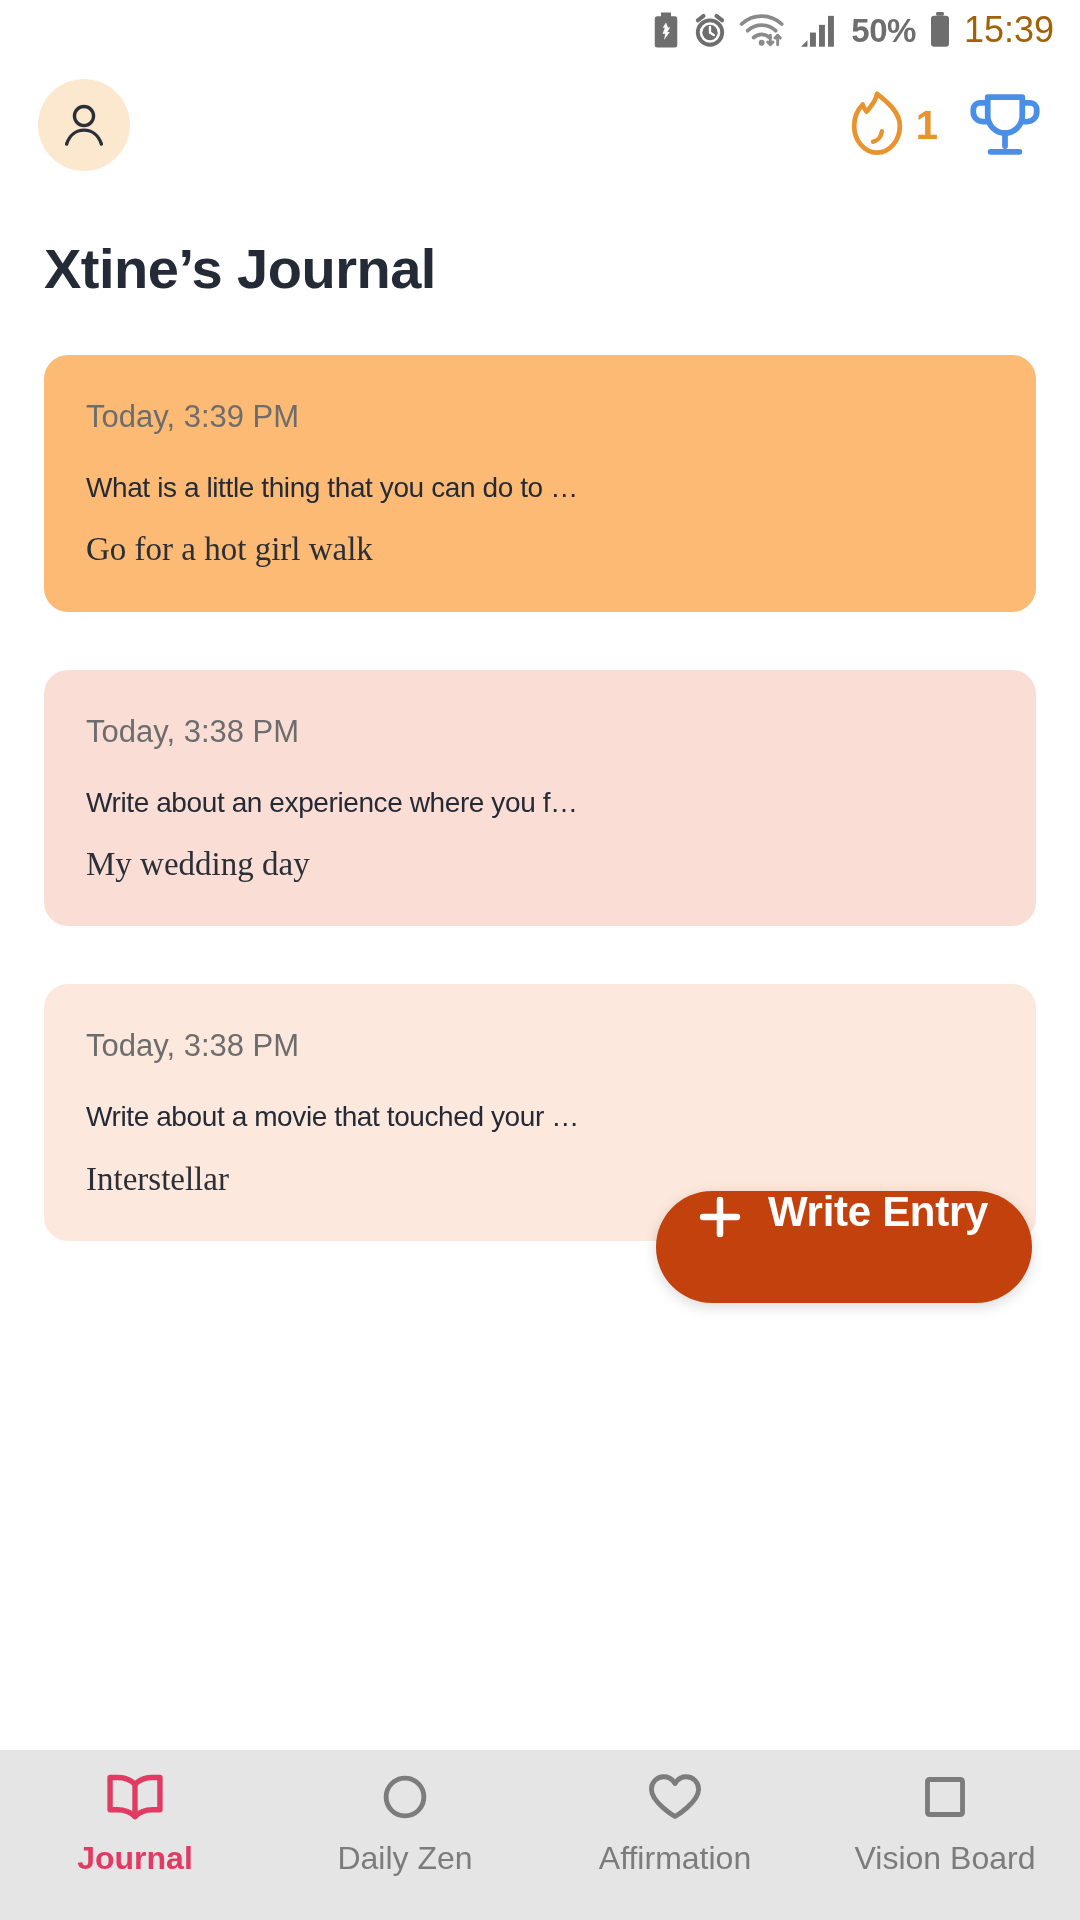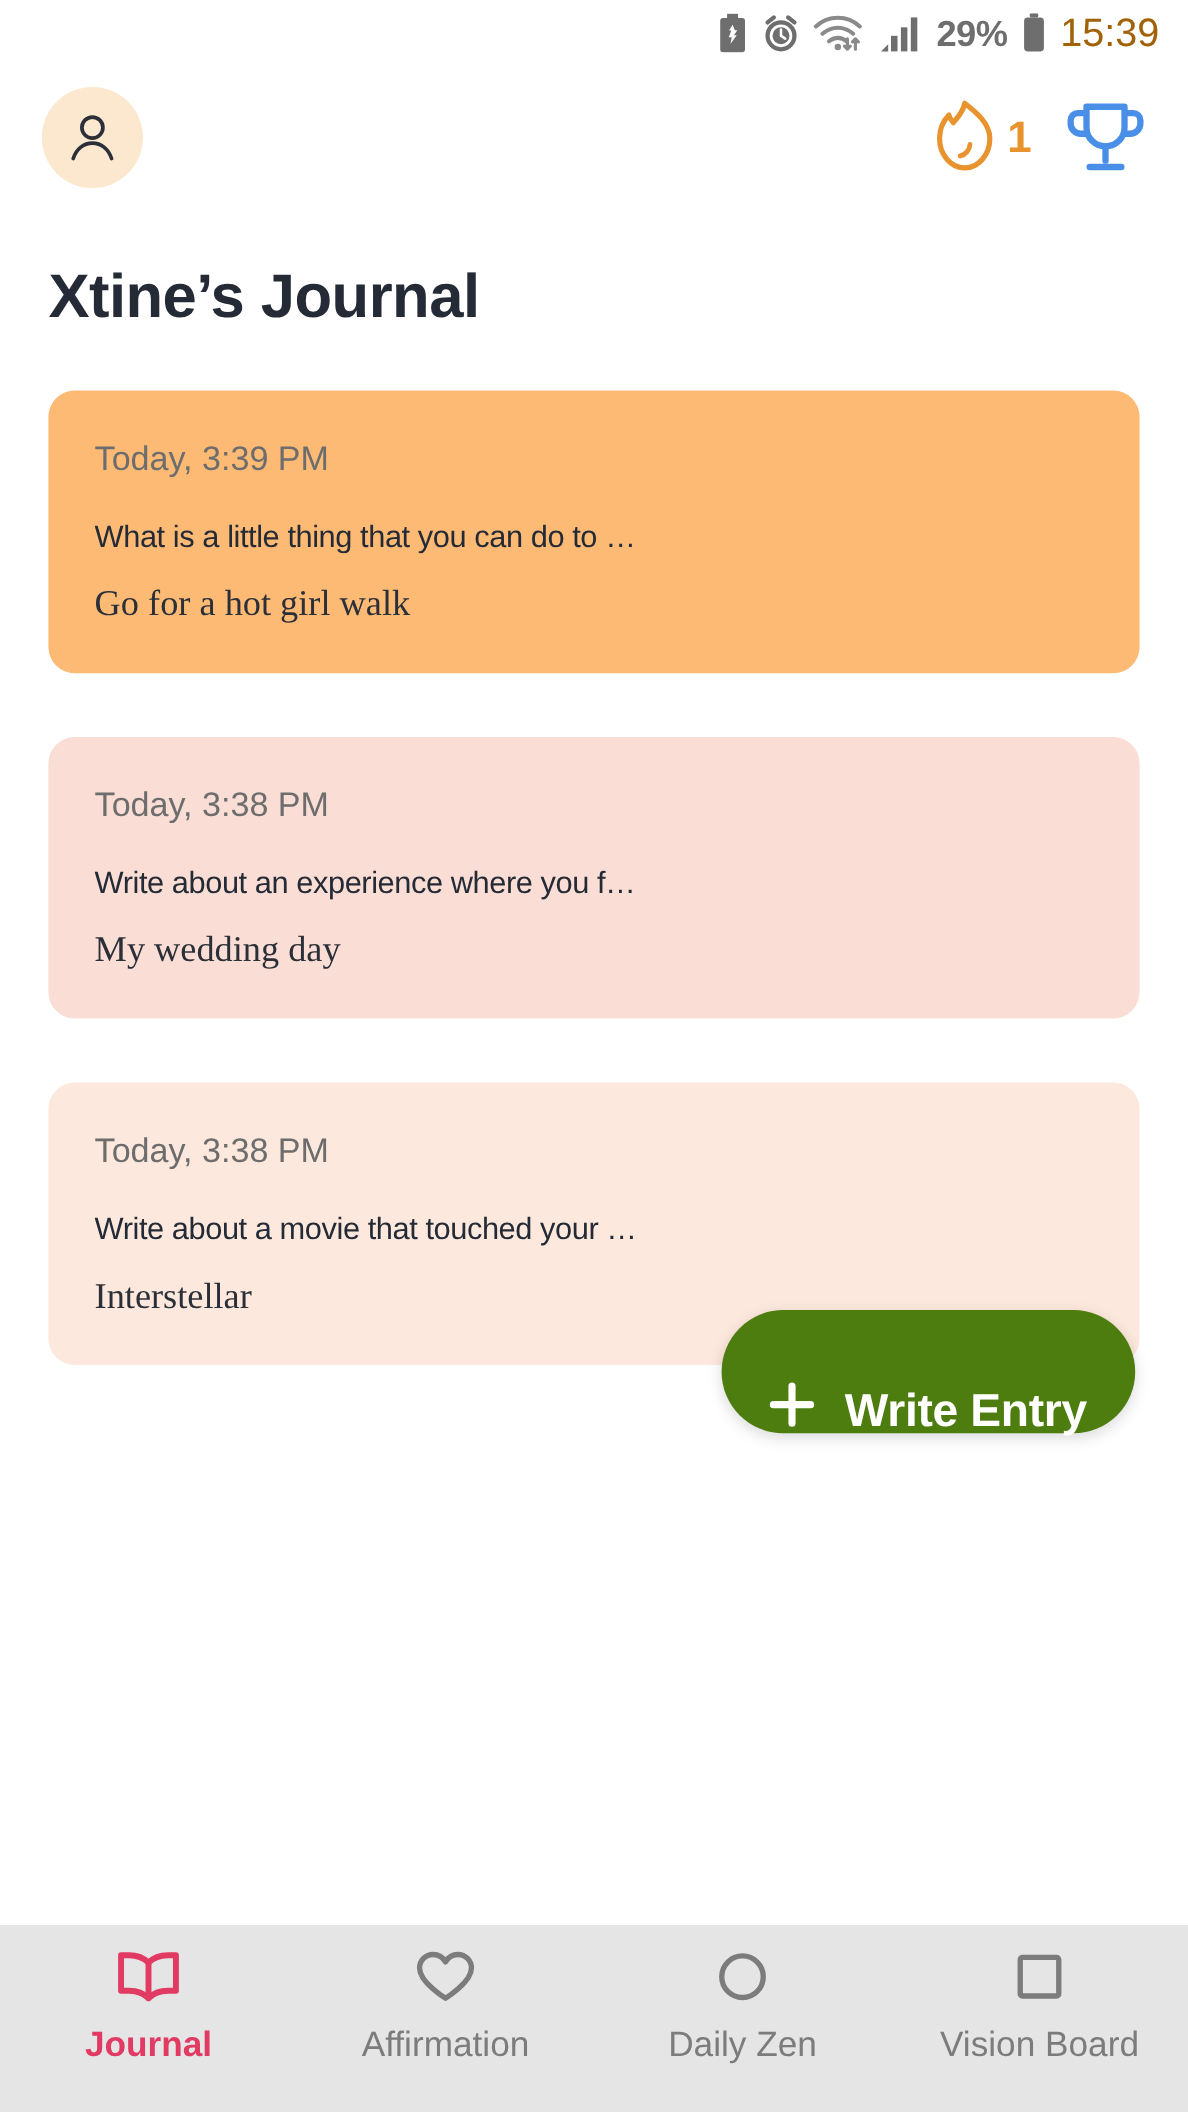--- a/index.html
+++ b/index.html
@@ -113,26 +113,26 @@
   
   .fab-row {
     display:flex;
     justify-content:flex-end;
     padding:0 48px;
     margin-top:-50px;
     position:relative;
     z-index:5;
   }
   .fab {
-    background:#4d7c0f;
+    background:#c2410c;
     border-radius:56px;
     height:112px;
     padding:0 44px 0 38px;
     display:flex;
-    align-items:flex-end;
+    align-items:flex-start;
     gap:22px;
     box-shadow:0 4px 14px rgba(0,0,0,0.15);
   }
   .fab-label {
     color:#ffffff;
     font-size:42px;
     font-weight:700;
     letter-spacing:-0.3px;
     line-height:1;
   }
@@ -199,21 +199,21 @@
 
   <span class="sb-icon">
     <svg width="40" height="36" viewBox="0 0 30 28">
       <path d="M1 27l5-5v5H1z" fill="#6e6e6e"></path>
       <rect x="8" y="16" width="4.6" height="11" fill="#6e6e6e"></rect>
       <rect x="15" y="10" width="4.6" height="17" fill="#6e6e6e"></rect>
       <rect x="22" y="3" width="4.6" height="24" fill="#6e6e6e"></rect>
     </svg>
   </span>
 
-  <span class="sb-text">29%</span>
+  <span class="sb-text">50%</span>
 
   <span class="sb-icon">
     <svg width="24" height="36" viewBox="0 0 18 28">
       <rect x="6" y="0" width="6" height="3" rx="1" fill="#6e6e6e"></rect>
       <rect x="2" y="3" width="14" height="24" rx="2.5" fill="#6e6e6e"></rect>
     </svg>
   </span>
 
   <span class="sb-time">15:39</span>
 </div>
@@ -288,30 +288,30 @@
   <div class="nav-item active">
     <svg width="62" height="58" viewBox="0 0 46 42">
       <path d="M23 11.5C19.5 8 15.5 6.5 10 6.5H4.5v24H10c5.5 0 9.5 1.5 13 5 3.5-3.5 7.5-5 13-5h5.5v-24H36c-5.5 0-9.5 1.5-13 5z" fill="none" stroke="#E13A63" stroke-width="4" stroke-linejoin="round"></path>
       <path d="M23 11.5v24" stroke="#E13A63" stroke-width="4" stroke-linecap="round"></path>
     </svg>
     <span class="nav-label">Journal</span>
   </div>
 
   <div class="nav-item">
     <svg width="62" height="58" viewBox="0 0 46 42">
-      <path d="M23 35.5S5.5 25 5.5 15.2C5.5 10 9.6 6 14.6 6c3.5 0 6.7 2 8.4 5 1.7-3 4.9-5 8.4-5 5 0 9.1 4 9.1 9.2 0 9.8-17.5 20.3-17.5 20.3z" fill="none" stroke="#7c7c7c" stroke-width="3.6" stroke-linejoin="round"></path>
-    </svg>
-    <span class="nav-label">Affirmation</span>
+      <circle cx="23" cy="21" r="14" fill="none" stroke="#7c7c7c" stroke-width="3.6"></circle>
+    </svg>
+    <span class="nav-label">Daily Zen</span>
   </div>
 
   <div class="nav-item">
     <svg width="62" height="58" viewBox="0 0 46 42">
-      <circle cx="23" cy="21" r="14" fill="none" stroke="#7c7c7c" stroke-width="3.6"></circle>
-    </svg>
-    <span class="nav-label">Daily Zen</span>
+      <path d="M23 35.5S5.5 25 5.5 15.2C5.5 10 9.6 6 14.6 6c3.5 0 6.7 2 8.4 5 1.7-3 4.9-5 8.4-5 5 0 9.1 4 9.1 9.2 0 9.8-17.5 20.3-17.5 20.3z" fill="none" stroke="#7c7c7c" stroke-width="3.6" stroke-linejoin="round"></path>
+    </svg>
+    <span class="nav-label">Affirmation</span>
   </div>
 
   <div class="nav-item">
     <svg width="62" height="58" viewBox="0 0 46 42">
       <rect x="10" y="8" width="26" height="26" rx="1.5" fill="none" stroke="#7c7c7c" stroke-width="3.6"></rect>
     </svg>
     <span class="nav-label">Vision Board</span>
   </div>
 
 </div>

